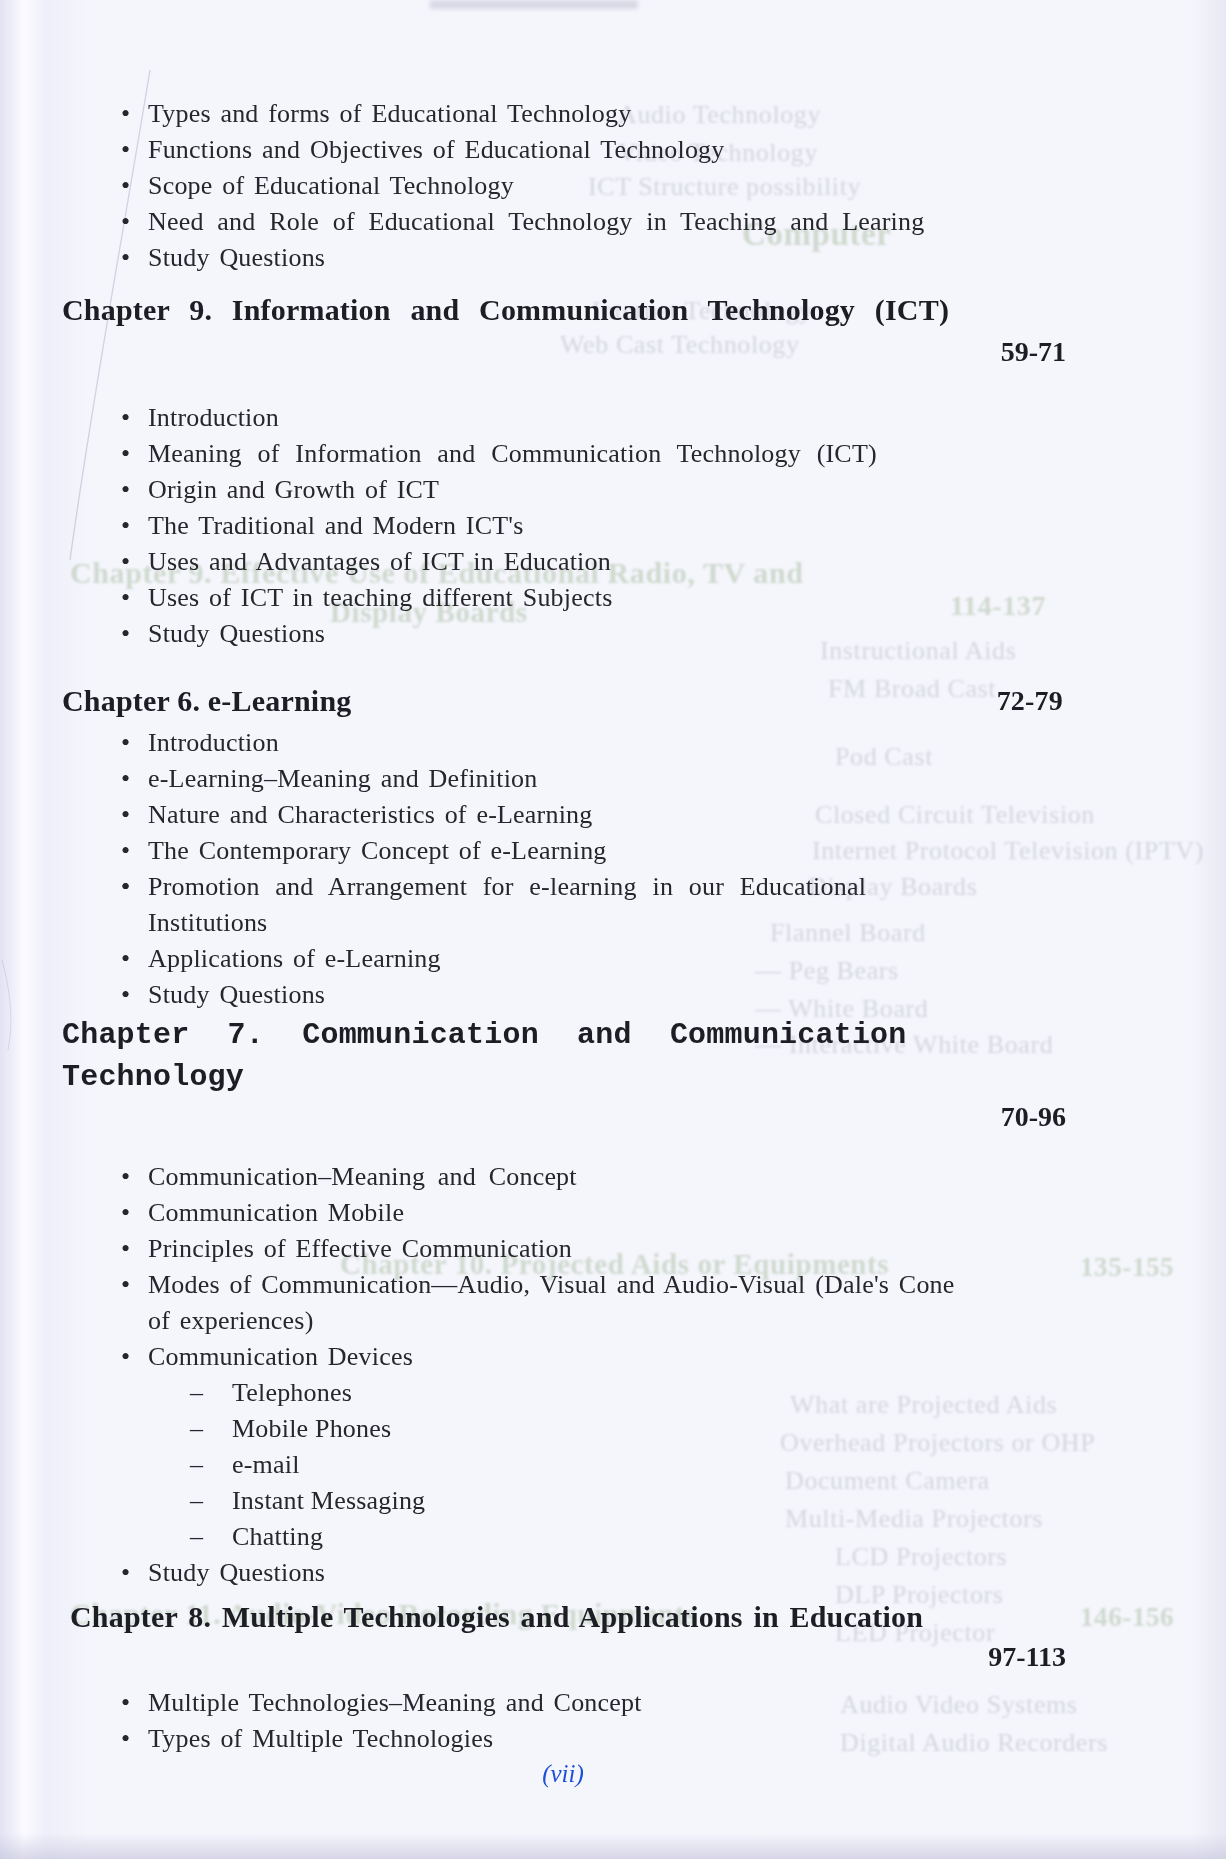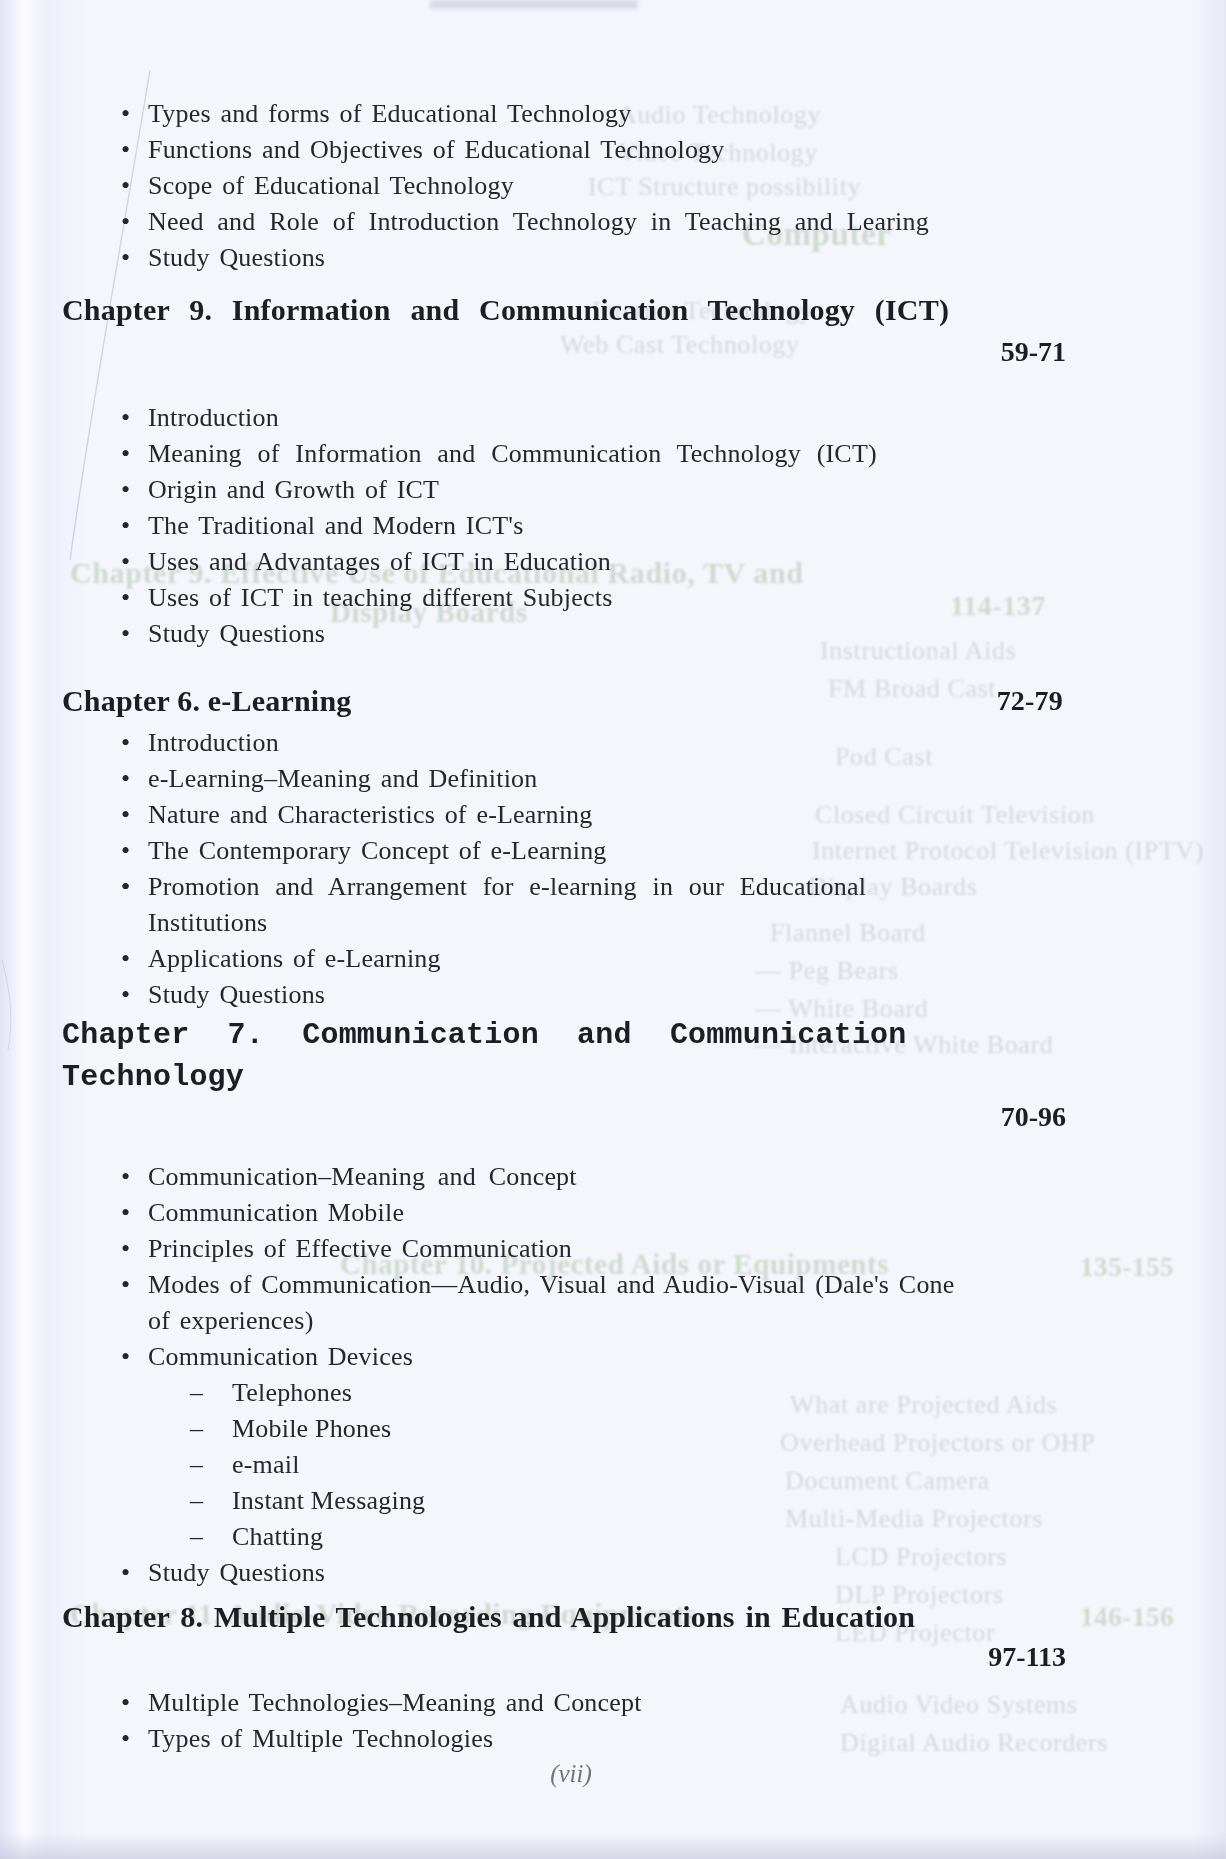--- a/index.html
+++ b/index.html
@@ -35,22 +35,22 @@
   .dash { position:absolute; left:190px; }
   .sec-1 .chapter-heading { margin-top:14px; }
   .sec-1 .pages-line { margin-top:2px; }
   .sec-1 .items { margin-top:28px; }
   .sec-2 .chapter-heading { margin-top:29px; }
   .sec-2 .items { margin-top:4px; }
   .sec-3 .chapter-heading { margin-top:0; }
   .sec-3 .items { margin-top:22px; }
   .sec-4 .chapter-heading { margin-top:6px; }
   .sec-4 .items { margin-top:8px; }
-  .page-footer { position:absolute; top:1760px; left:8px; width:1126px; text-align:center;
-    font-style:italic; font-size:25px; z-index:2; color:#737373; }
+  .page-footer { position:absolute; top:1760px; left:0; width:1126px; text-align:center;
+    font-style:italic; font-size:25px; z-index:2; color:#1d4ed8; }
 </style>
 </head>
 <body>
 
 <div class="ghost-layer" id="ghost-layer">
     <div class="ghost-line" style="left: 618px; top: 100px; font-size: 26px;">Audio Technology</div>
     <div class="ghost-line" style="left: 618px; top: 138px; font-size: 26px;">Video Technology</div>
     <div class="ghost-line" style="left: 588px; top: 172px; font-size: 26px;">ICT Structure possibility</div>
     <div class="ghost-line g b" style="left: 742px; top: 216px; font-size: 33px;">Computer</div>
     <div class="ghost-line" style="left: 592px; top: 296px; font-size: 26px;">Internet Technology</div>
@@ -88,21 +88,21 @@
   <path d="M150,70 C122,240 92,400 70,560" stroke="rgba(120,120,160,0.28)" stroke-width="1.3" fill="none"></path>
   <path d="M2,960 C10,990 14,1020 8,1050" stroke="rgba(120,120,160,0.20)" stroke-width="1" fill="none"></path>
 </svg>
 
 <div id="toc">
     <section class="sec sec-0">
       <div class="items">
         <div class="li"><span class="dot">•</span><span>Types and forms of Educational Technology</span></div>
         <div class="li"><span class="dot">•</span><span>Functions and Objectives of Educational Technology</span></div>
         <div class="li"><span class="dot">•</span><span>Scope of Educational Technology</span></div>
-        <div class="li"><span class="dot">•</span><span style="word-spacing: 7px;">Need and Role of Introduction Technology in Teaching and Learing</span></div>
+        <div class="li"><span class="dot">•</span><span style="word-spacing: 7px;">Need and Role of Educational Technology in Teaching and Learing</span></div>
         <div class="li"><span class="dot">•</span><span>Study Questions</span></div>
       </div>
     </section>
     <section class="sec sec-1">
       <div class="chapter-heading"><span style="word-spacing: 12px;">Chapter 9. Information and Communication Technology (ICT)</span></div>
       <div class="pages pages-line">59-71</div>
       <div class="items">
         <div class="li"><span class="dot">•</span><span>Introduction</span></div>
         <div class="li"><span class="dot">•</span><span style="word-spacing: 9px;">Meaning of Information and Communication Technology (ICT)</span></div>
         <div class="li"><span class="dot">•</span><span>Origin and Growth of ICT</span></div>
@@ -138,21 +138,21 @@
         <div class="li"><span class="dot">•</span><span>Communication Devices</span></div>
         <div class="sub"><span class="dash">–</span><span>Telephones</span></div>
         <div class="sub"><span class="dash">–</span><span>Mobile Phones</span></div>
         <div class="sub"><span class="dash">–</span><span>e-mail</span></div>
         <div class="sub"><span class="dash">–</span><span>Instant Messaging</span></div>
         <div class="sub"><span class="dash">–</span><span>Chatting</span></div>
         <div class="li"><span class="dot">•</span><span>Study Questions</span></div>
       </div>
     </section>
     <section class="sec sec-4">
-      <div class="chapter-heading"><span style="word-spacing: 3px;">Chapter 8. Multiple Technologies and Applications in Education</span></div>
+      <div class="chapter-heading"><span style="word-spacing: 3px; margin-left: 8px;">Chapter 8. Multiple Technologies and Applications in Education</span></div>
       <div class="pages pages-line">97-113</div>
       <div class="items">
         <div class="li"><span class="dot">•</span><span>Multiple Technologies–Meaning and Concept</span></div>
         <div class="li"><span class="dot">•</span><span>Types of Multiple Technologies</span></div>
       </div>
     </section>
   </div>
 
 <div class="page-footer">(vii)</div>
 

